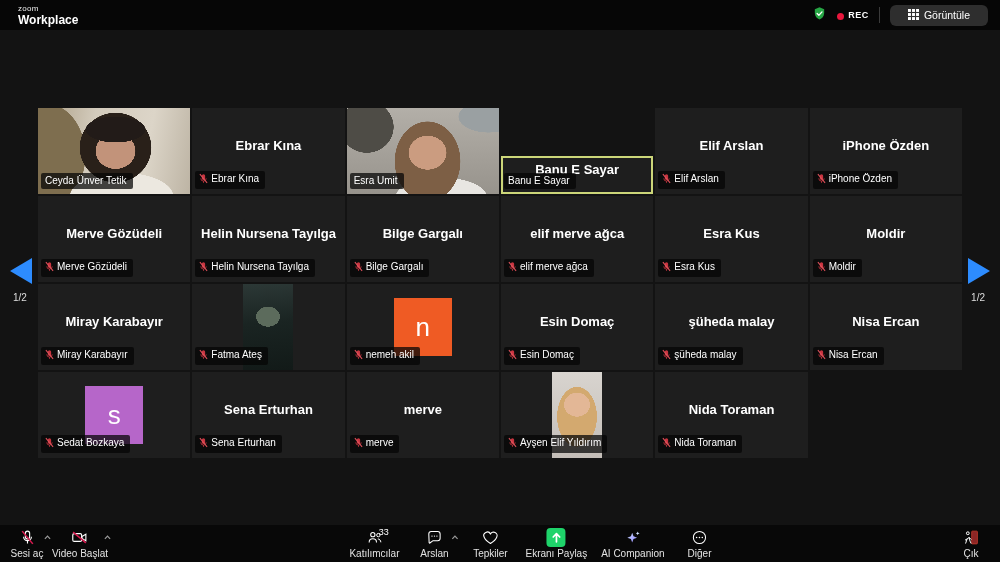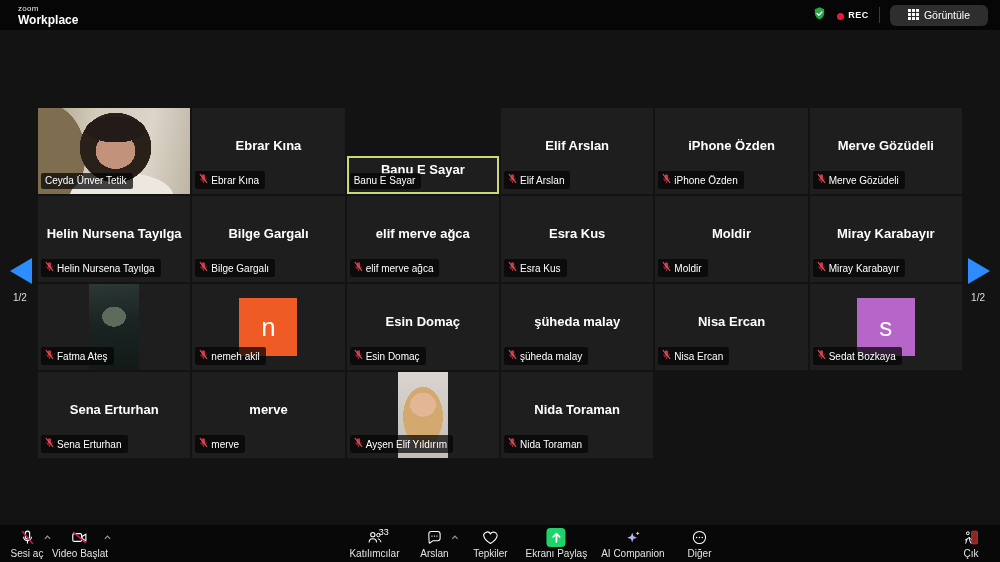--- a/index.html
+++ b/index.html
@@ -32,21 +32,21 @@
     position:absolute; left:38px; top:78px; width:924px; height:350px;
     display:grid; grid-template-columns:repeat(6,1fr); grid-template-rows:repeat(4,1fr); gap:2px;
   }
   .tile { position:relative; background:#1e1e1e; overflow:hidden; }
   .tile.active { outline:2px solid #ccd679; outline-offset:-2px;margin-top:48px; }
   .tile-center-name {
     position:absolute; inset:0 0 12px 0; display:flex; align-items:center; justify-content:center;
     color:#fff; font-size:13px; font-weight:700; text-align:center; padding:0 6px;
   }
   .name-label {
-    position:absolute; left:3px; bottom:5px; display:flex; align-items:flex-end; gap:3px;
+    position:absolute; left:3px; bottom:5px; display:flex; align-items:flex-start; gap:3px;
     background:rgba(5,5,5,.74); color:#fff; font-size:10px; padding:2px 6px 3px 4px;
     border-radius:2px; white-space:nowrap; max-width:94%; overflow:hidden;
   }
   .avatar {
     position:absolute; left:50%; top:50%; transform:translate(-50%,-50%);
     width:58px; height:58px; display:flex; align-items:center; justify-content:center;
     color:#fff; font-size:26px; font-weight:500;
   }
   .video { position:absolute; inset:0; }
   .portrait { position:absolute; left:50%; top:0; transform:translateX(-50%); width:50px; height:100%; }
@@ -169,20 +169,26 @@
           <div class="name-label">
             <span><svg width="9" height="11" viewBox="0 0 12 14">
                 <path d="M6 1.2a2.2 2.2 0 0 1 2.2 2.2v3.4a2.2 2.2 0 0 1-4.4 0V3.4A2.2 2.2 0 0 1 6 1.2z" fill="#c8343f"></path>
                 <path d="M2.4 6.8a3.6 3.6 0 0 0 7.2 0" fill="none" stroke="#c8343f" stroke-width="1.1"></path>
                 <line x1="6" y1="10.4" x2="6" y2="12.8" stroke="#c8343f" stroke-width="1.1"></line>
                 <line x1="1.2" y1="1.2" x2="10.8" y2="12.8" stroke="#e0525c" stroke-width="1.4"></line>
               </svg></span>
             <span>Ebrar Kına</span>
           </div>
         </div>
+        <div class="tile">
+          <div class="video scene-esra"></div>
+          <div class="name-label">
+            <span>Esra Umit</span>
+          </div>
+        </div>
         <div class="tile active">
           <div class="tile-center-name">
             <span>Banu E Sayar</span>
           </div>
           <div class="name-label">
             <span>Banu E Sayar</span>
           </div>
         </div>
         <div class="tile">
           <div class="tile-center-name">

